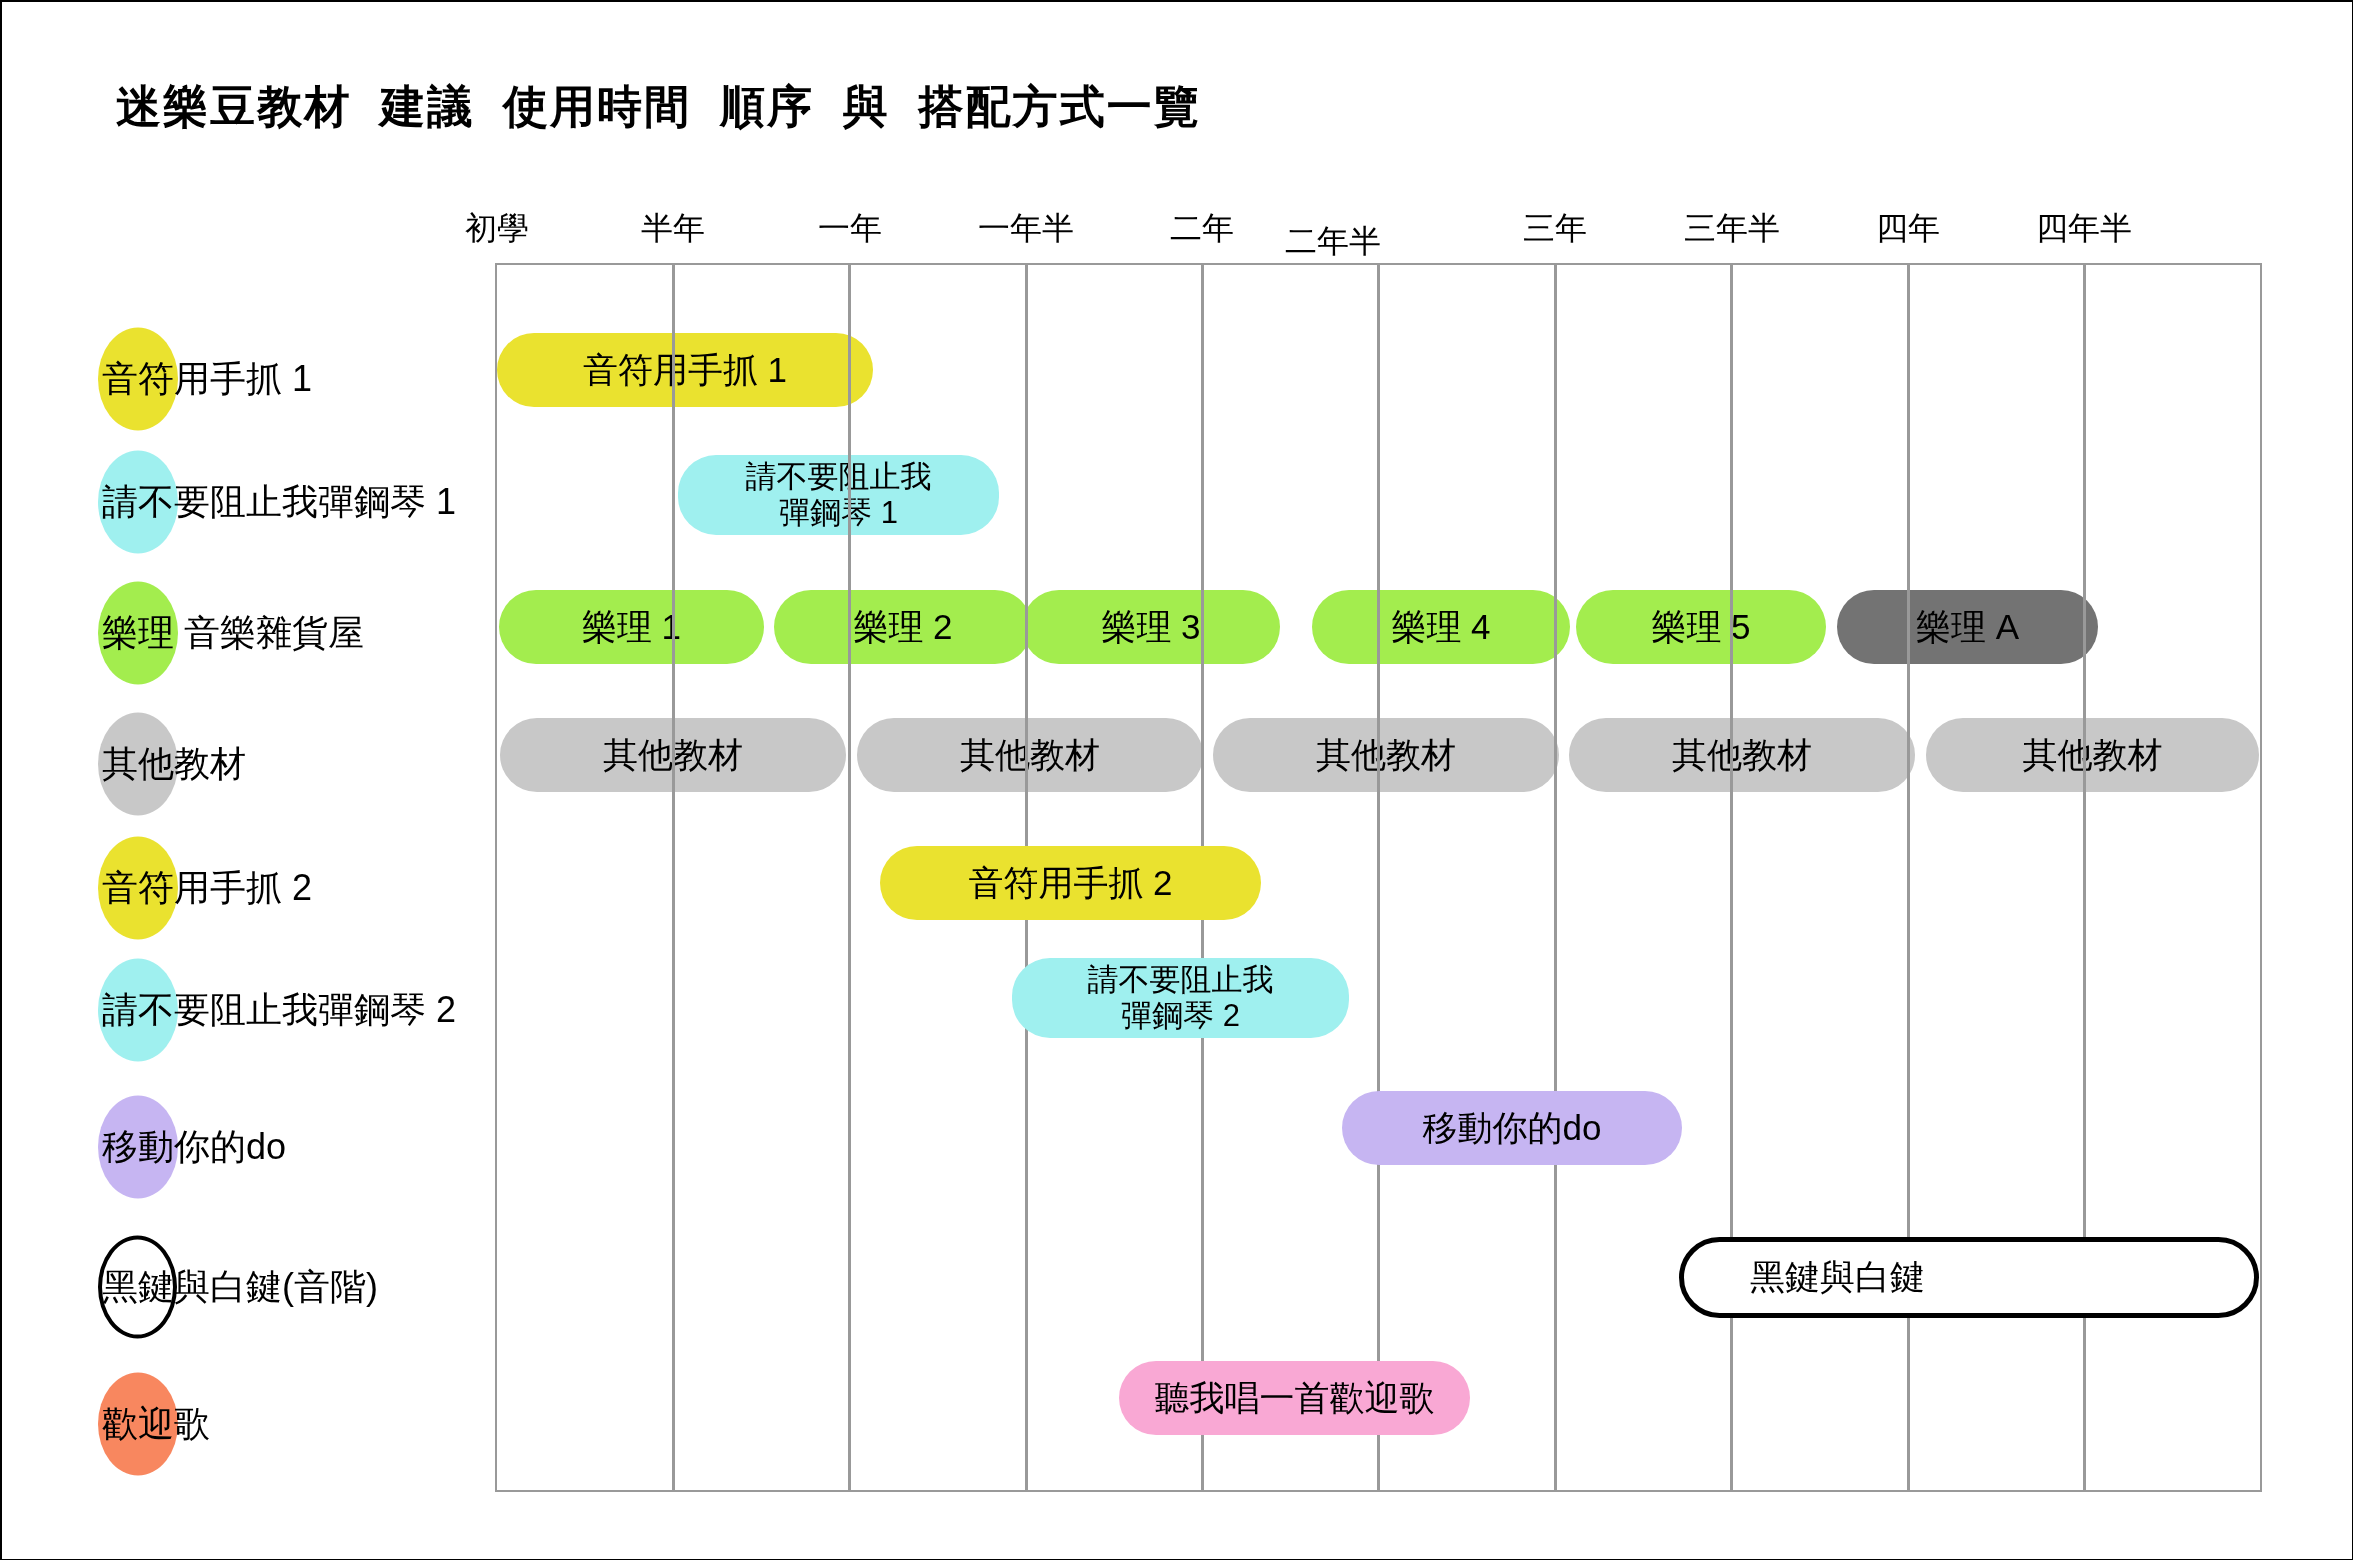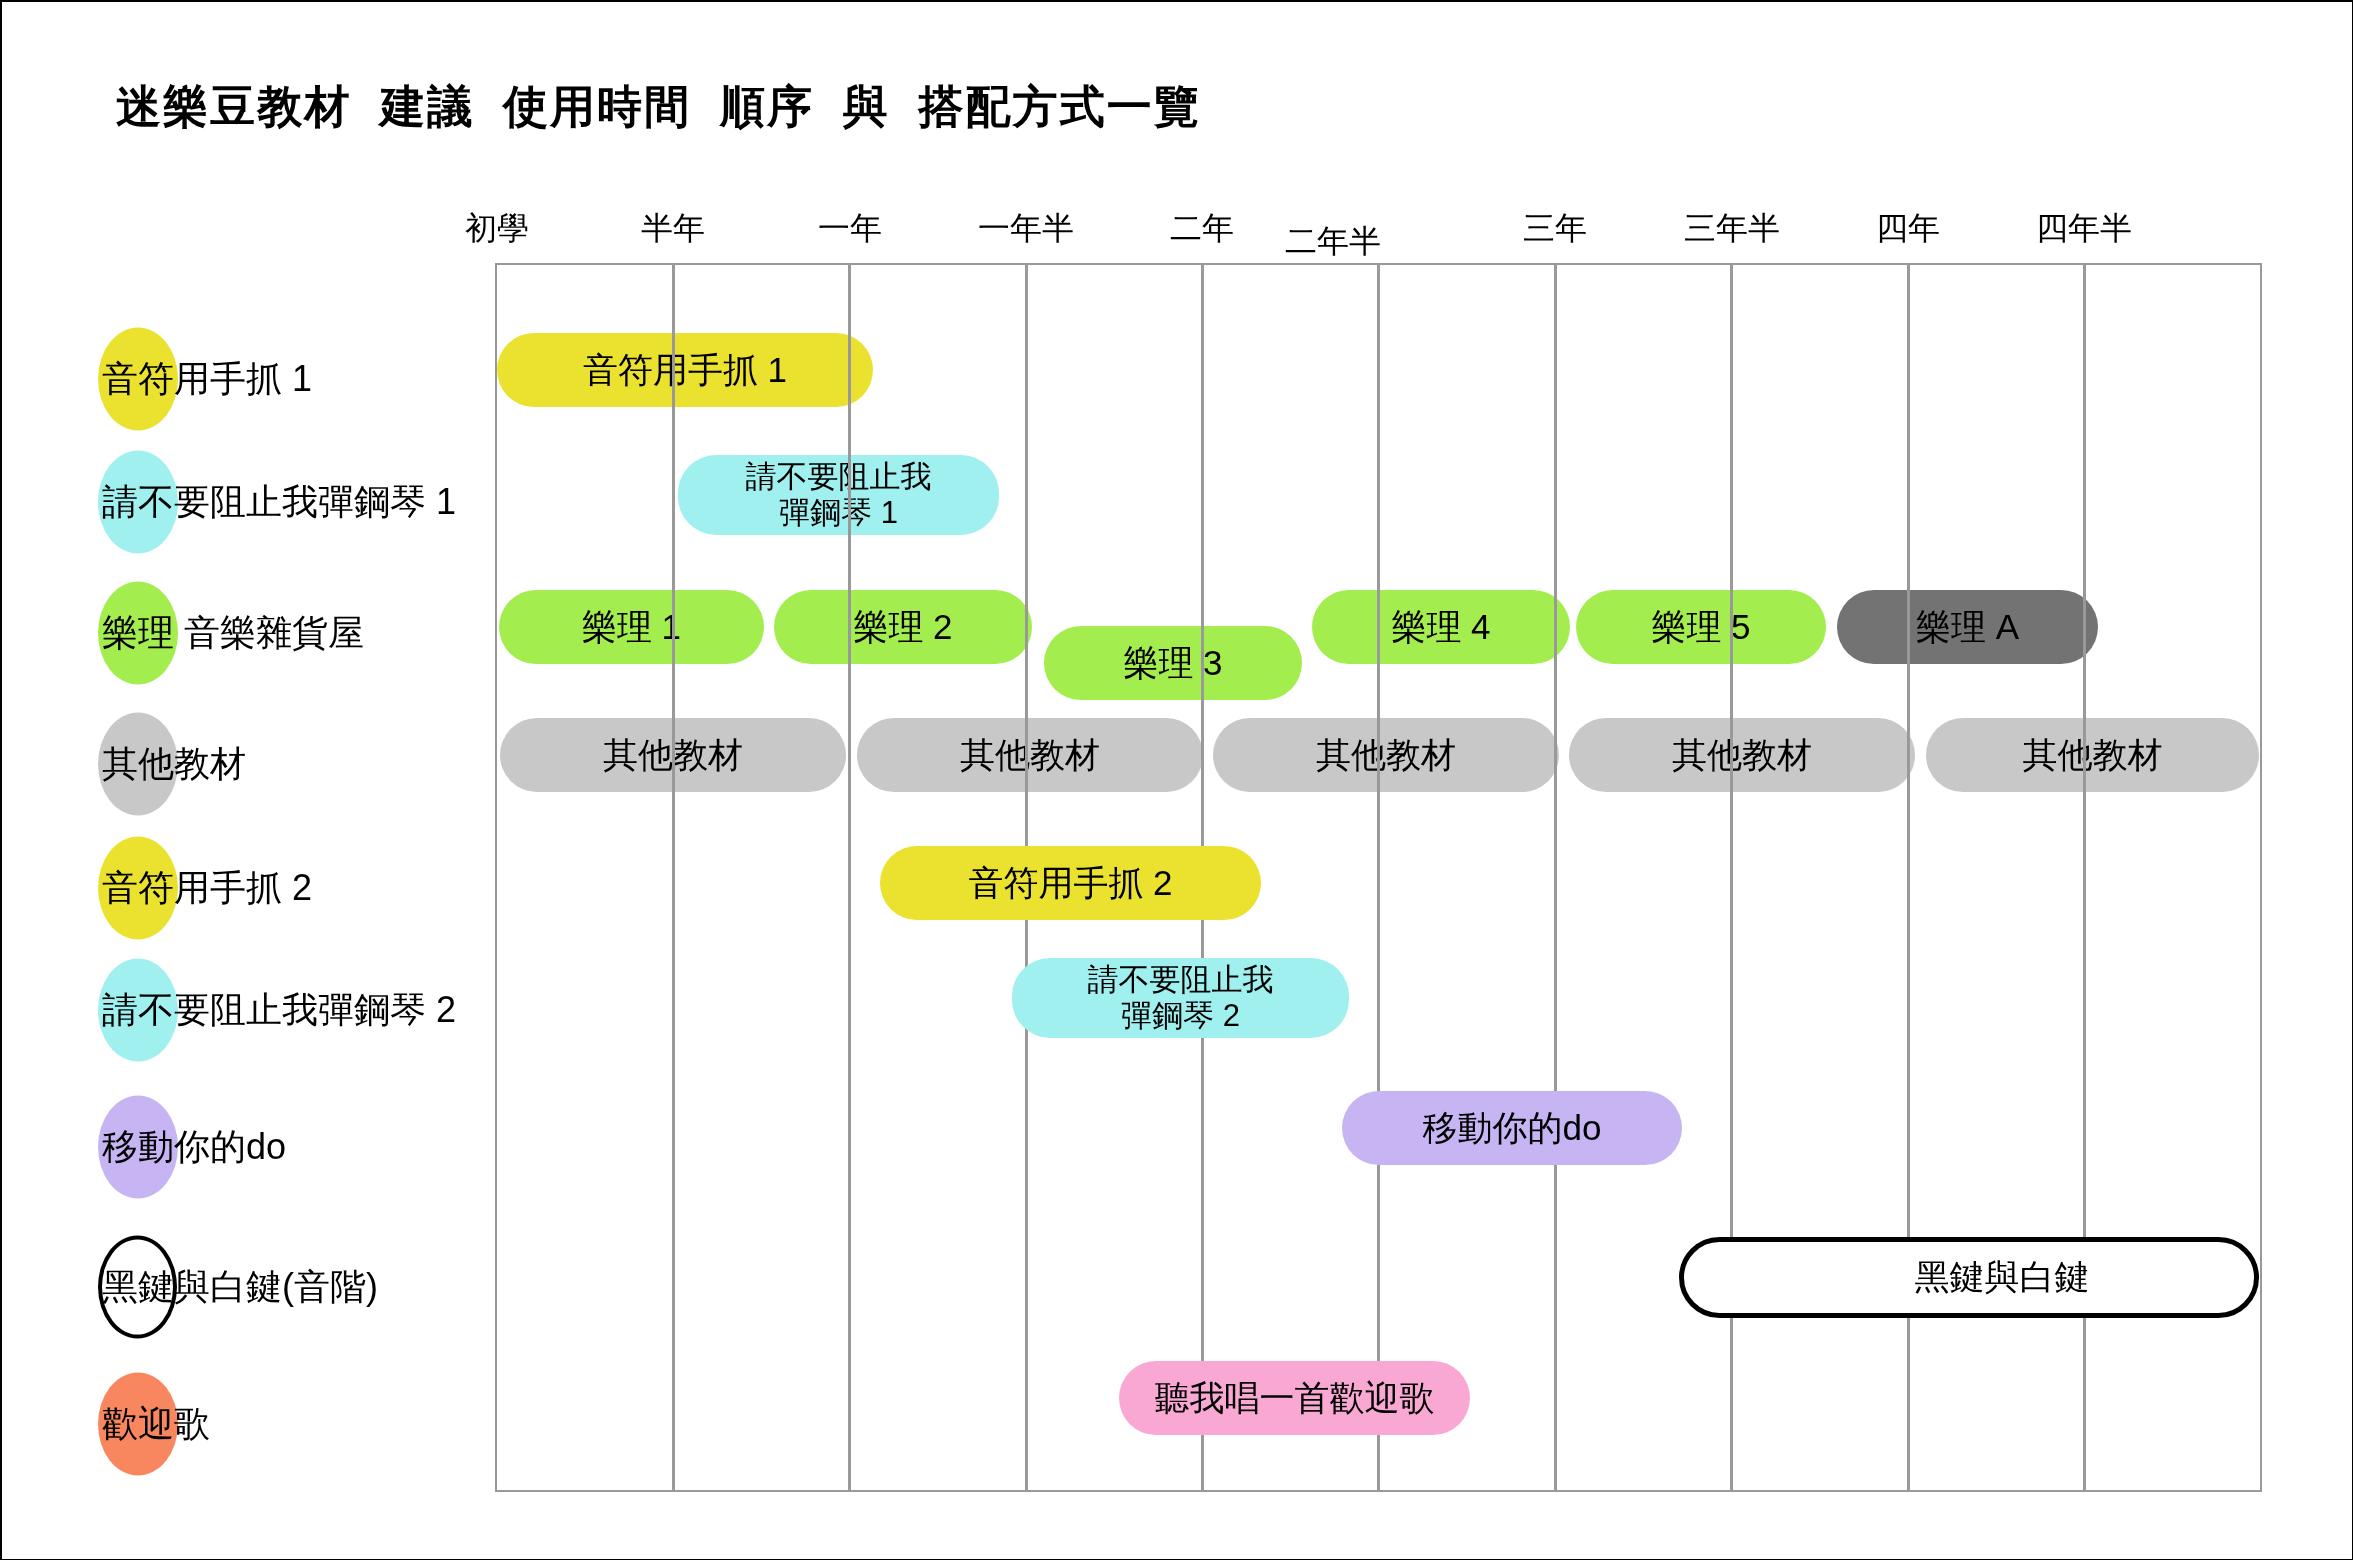--- a/index.html
+++ b/index.html
@@ -20,21 +20,21 @@
   .gridline{position:absolute;width:2.8px;background:#999;z-index:2;}
   .bar{
     position:absolute;display:flex;flex-direction:column;align-items:center;justify-content:center;
     border-radius:38px;font-size:35px;font-weight:500;line-height:1.16;white-space:nowrap;text-align:center;
   }
   .bar.two-line{font-size:31px;}
   .bar.under{z-index:1;}
   .bar.over{z-index:3;}
   .bar.bar-white{
     background:#fff;border:5.6px solid #000;box-sizing:border-box;border-radius:43px;
-    align-items:center;padding-left:66px;
+    align-items:flex-start;padding-left:66px;
   }
   .bar-line{display:block;}
   .row-label{
     position:absolute;left:100px;transform:translateY(-50%);
     font-size:36px;font-weight:500;white-space:nowrap;z-index:1;
   }
   .row-dot{
     position:absolute;left:96px;width:80px;height:103px;border-radius:50%;
     transform:translateY(-50%);z-index:0;
   }
@@ -74,21 +74,21 @@
       <div class="bar two-line under" style="left: 676px; width: 321px; top: 453px; height: 80px; background: rgb(159, 240, 239);">
         <div class="bar-line">請不要阻止我</div>
         <div class="bar-line">彈鋼琴 1</div>
       </div>
       <div class="bar under" style="left: 497px; width: 265px; top: 588px; height: 74px; background: rgb(163, 237, 78);">
         <div class="bar-line">樂理 1</div>
       </div>
       <div class="bar under" style="left: 772px; width: 258px; top: 588px; height: 74px; background: rgb(163, 237, 78);">
         <div class="bar-line">樂理 2</div>
       </div>
-      <div class="bar under" style="left: 1042px; width: 258px; top: 588px; height: 74px; background: rgb(163, 237, 78); margin-top: 36px;">
+      <div class="bar under" style="left: 1020px; width: 258px; top: 588px; height: 74px; background: rgb(163, 237, 78);">
         <div class="bar-line">樂理 3</div>
       </div>
       <div class="bar under" style="left: 1310px; width: 258px; top: 588px; height: 74px; background: rgb(163, 237, 78);">
         <div class="bar-line">樂理 4</div>
       </div>
       <div class="bar under" style="left: 1574px; width: 250px; top: 588px; height: 74px; background: rgb(163, 237, 78);">
         <div class="bar-line">樂理 5</div>
       </div>
       <div class="bar under" style="left: 1835px; width: 261px; top: 588px; height: 74px; background: #737373;">
         <div class="bar-line">樂理 A</div>

